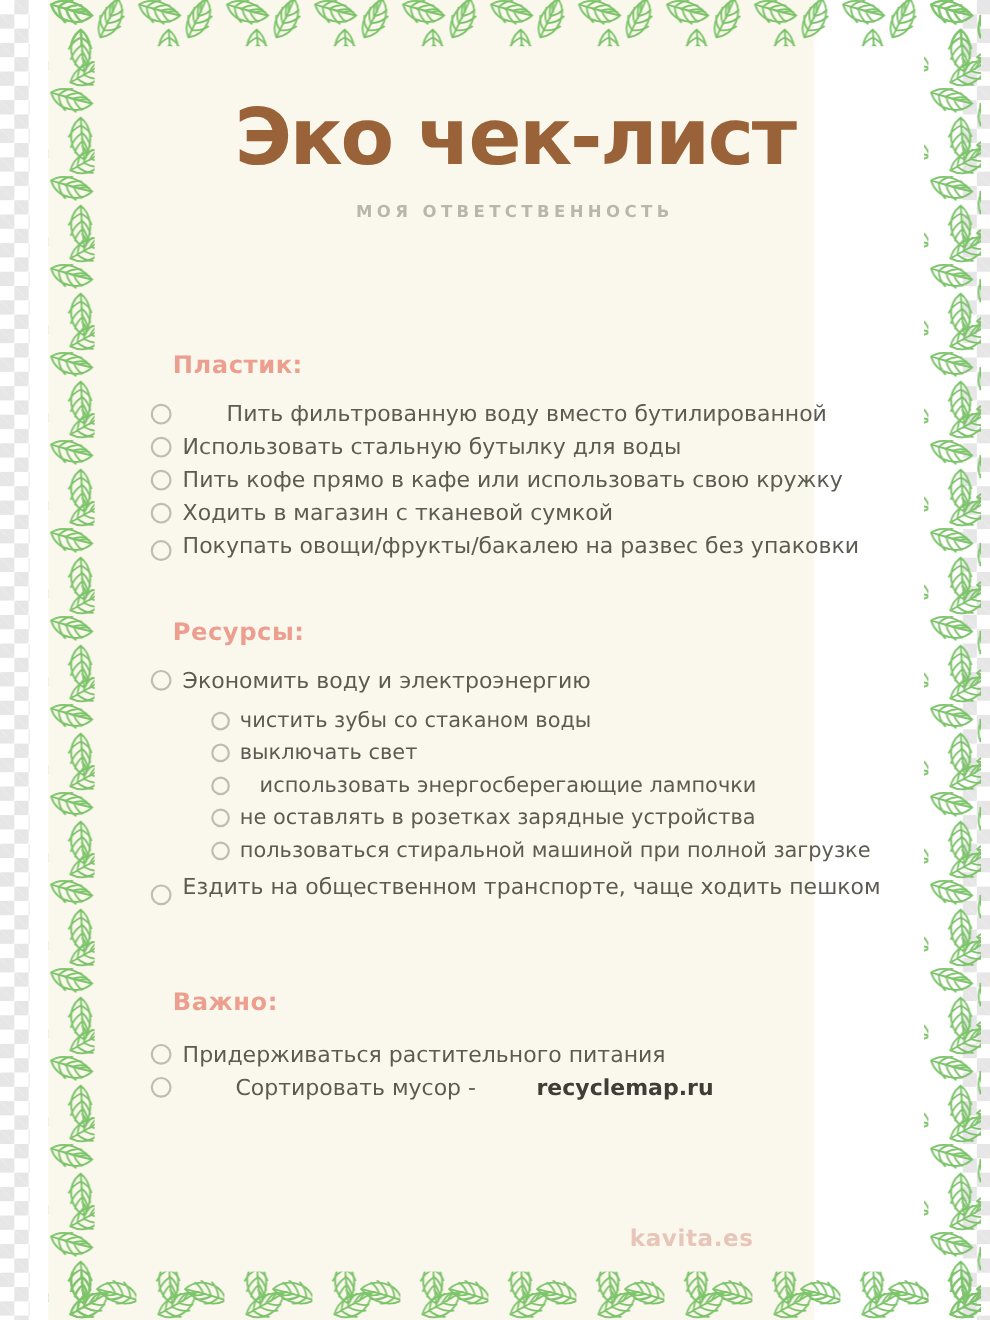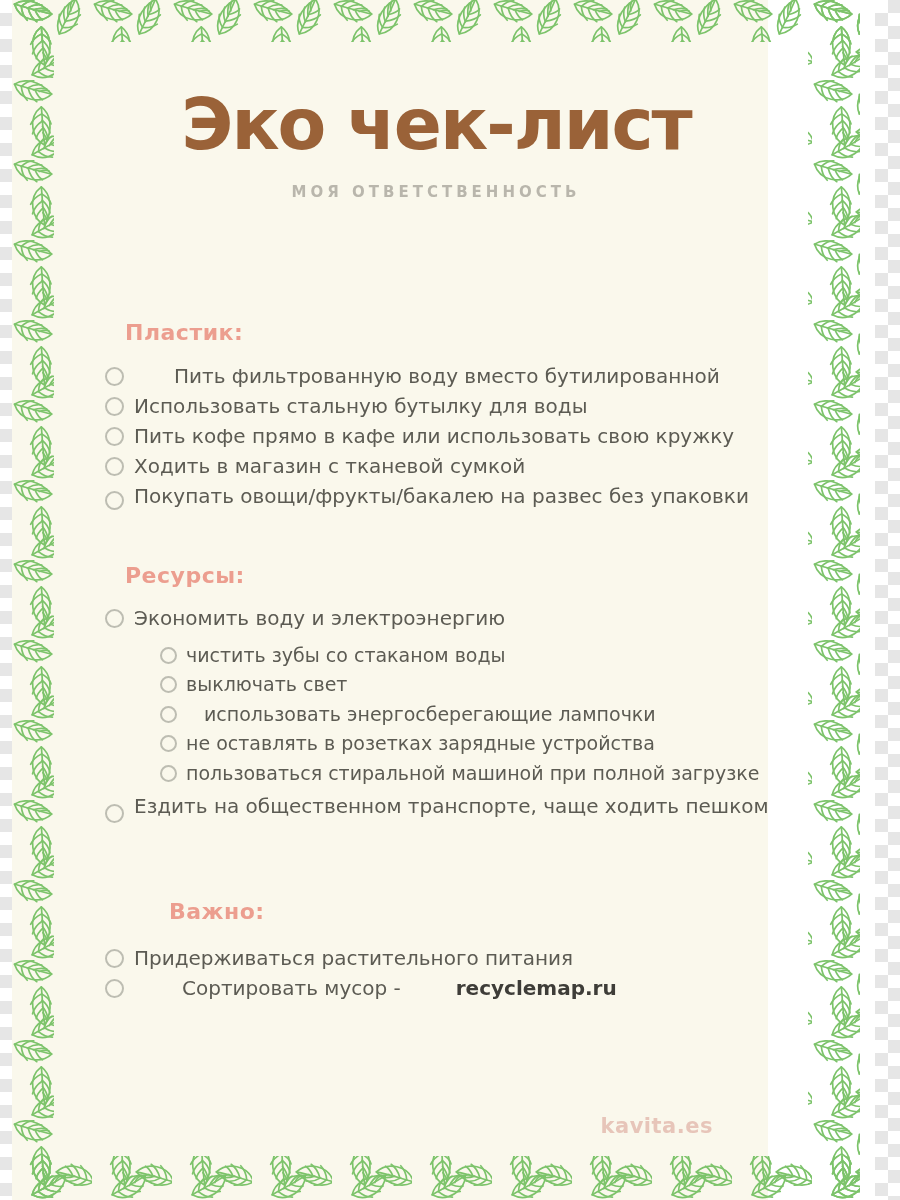--- a/index.html
+++ b/index.html
@@ -14,21 +14,21 @@
       linear-gradient(45deg,#dedede 25%,transparent 25%,transparent 75%,#dedede 75%),
       linear-gradient(45deg,#dedede 25%,transparent 25%,transparent 75%,#dedede 75%);
     background-size:26px 26px;
     background-position:0 0,13px 13px;
     opacity:.75;
   }
   .checker.left{left:0;width:27px;}
   .checker.right{right:0;width:25px;}
 
   .poster{
-    position:absolute;left:12px;top:0;width:756px;height:1200px;
+    position:absolute;left:44px;top:0;width:696px;height:1200px;
     background:#faf8ec;
   }
   .leaf-border{position:absolute;left:0;top:0;}
 
   .title{
     position:absolute;left:0;top:86px;width:848px;
     text-align:center;
     font-size:71px;font-weight:800;letter-spacing:-2px;line-height:1.1;
     color:#9a6238;
   }
@@ -159,21 +159,21 @@
     <div class="row l2" style="top:762px;">
       <span class="cb"></span>
       <span>пользоваться стиральной машиной при полной загрузке</span>
     </div>
 
     <div class="row l1" style="top:794px;">
       <span class="cb drop7"></span>
       <span>Ездить на общественном транспорте, чаще ходить пешком</span>
     </div>
 
-    <div class="sec-heading" style="top:899px;margin-left:44px;">Важно:</div>
+    <div class="sec-heading" style="top:899px;">Важно:</div>
 
     <div class="row l1" style="top:946px;">
       <span class="cb"></span>
       <span>Придерживаться растительного питания</span>
     </div>
     <div class="row l1" style="top:976px;gap:48px;">
       <span class="cb"></span>
       <span>Сортировать мусор -</span>
       <span class="link-part">recyclemap.ru</span>
     </div>

